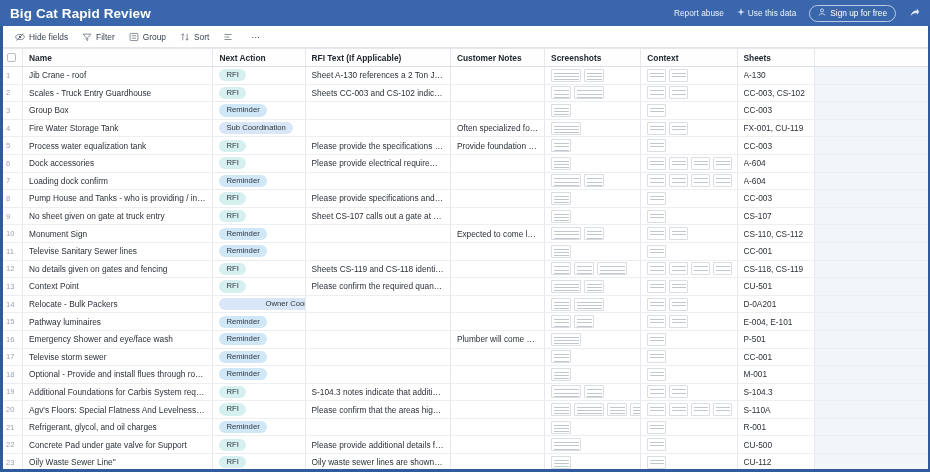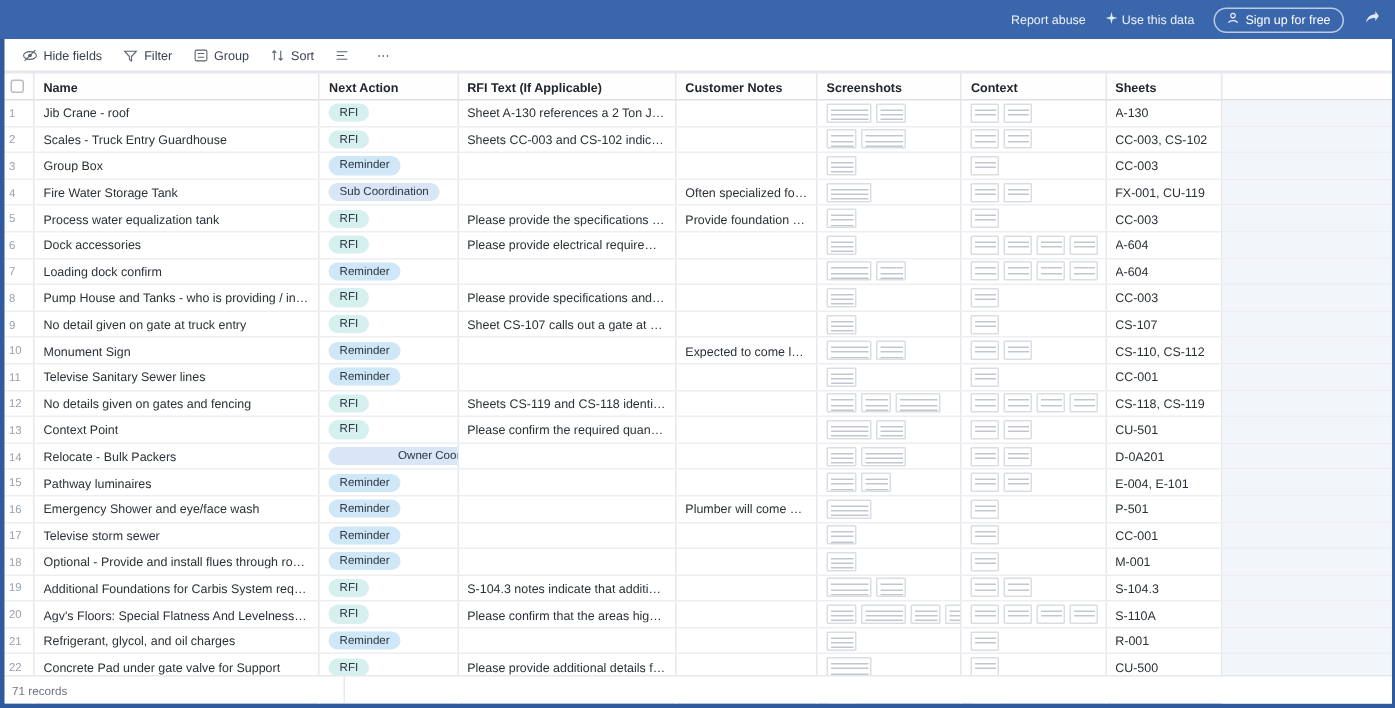--- a/index.html
+++ b/index.html
@@ -211,20 +211,21 @@
   .right-rail {
     position:absolute; right:0; top:26px; bottom:0; width:2px; background:#2f5a9e; z-index:5;
   }
 </style>
 </head>
 <body>
 
 <div id="app">
 
   <div class="topbar">
+    <div class="app-title">Big Cat Rapid Review</div>
     <div class="topbar-right">
       <div class="tb-link">
         <span>Report abuse</span>
       </div>
       <div class="tb-link">
         <span class="tb-icon">
           <svg width="8" height="8" viewBox="0 0 10 10">
               <path d="M5 0 L6 4 L10 5 L6 6 L5 10 L4 6 L0 5 L4 4 Z" fill="#dfe8f6"></path>
             </svg>
         </span>
@@ -648,21 +649,21 @@
               </span>
             </td>
             <td>
               <span class="cell-text">CC-003</span>
             </td>
             <td class="c-pad"></td>
           </tr>
           <tr>
             <td class="rownum">9</td>
             <td>
-              <span class="cell-text">No detail given on gate at truck entry</span>
+              <span class="cell-text">No sheet given on gate at truck entry</span>
             </td>
             <td><span class="badge rfi">RFI</span></td>
             <td>
               <span class="cell-text">Sheet CS-107 calls out a gate at the truck e...</span>
             </td>
             <td>
               <span class="cell-text"></span>
             </td>
             <td>
               <span class="thumbs">
@@ -1252,21 +1253,17 @@
               </span>
             </td>
             <td>
               <span class="cell-text">CU-112</span>
             </td>
             <td class="c-pad"></td>
           </tr>
         </tbody>
     </table>
 
-    <div class="footer">
-      <span class="fsep"></span>
-      <span>71 records</span>
-    </div>
   </div>
 
   <div class="left-rail"></div>
   <div class="right-rail"></div>
 </div>
 
 </body></html>

